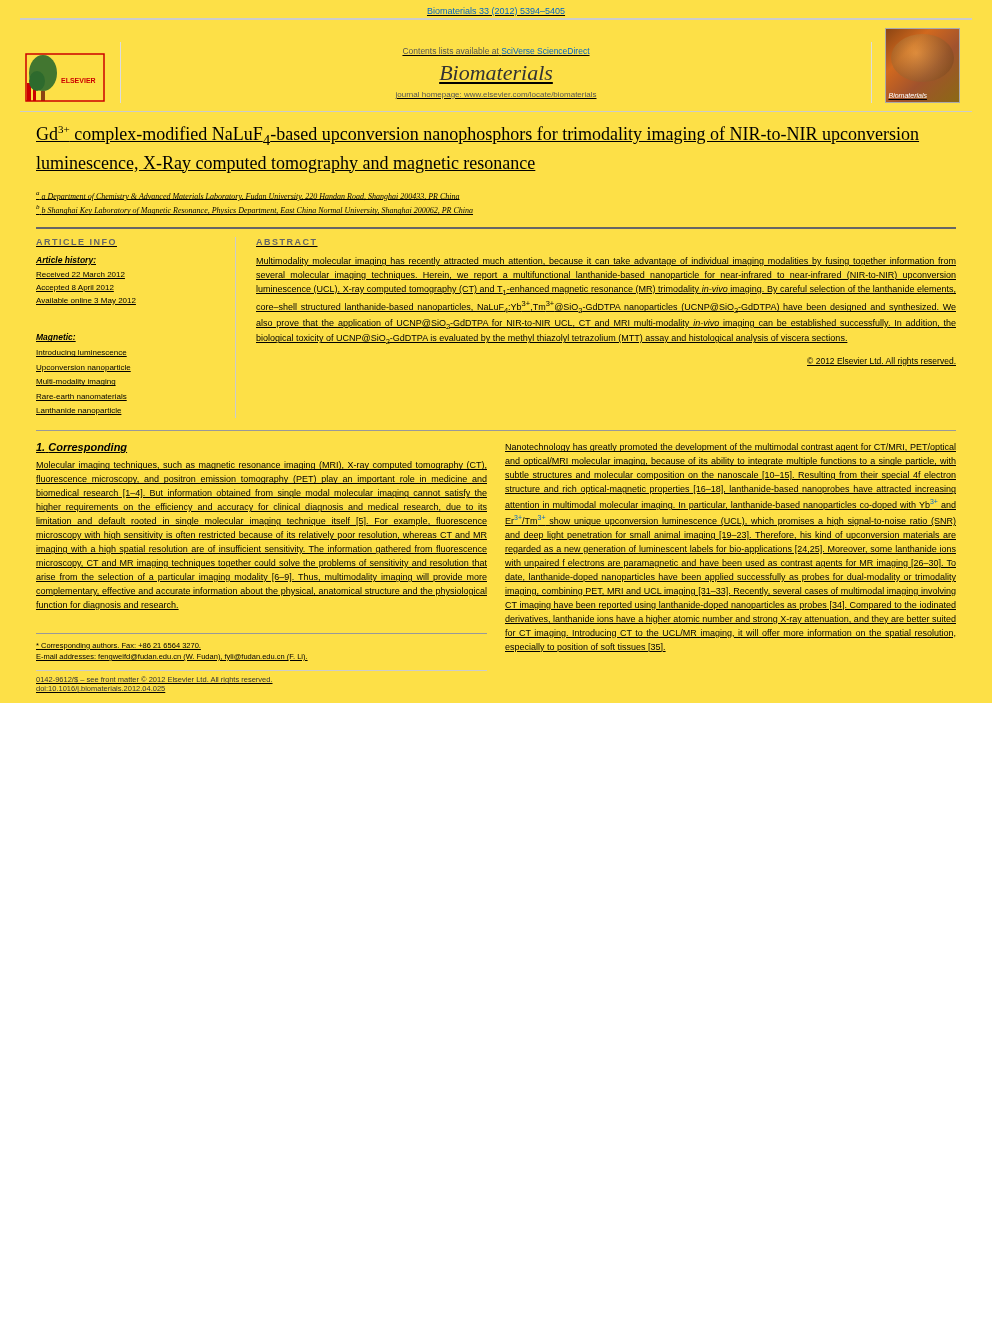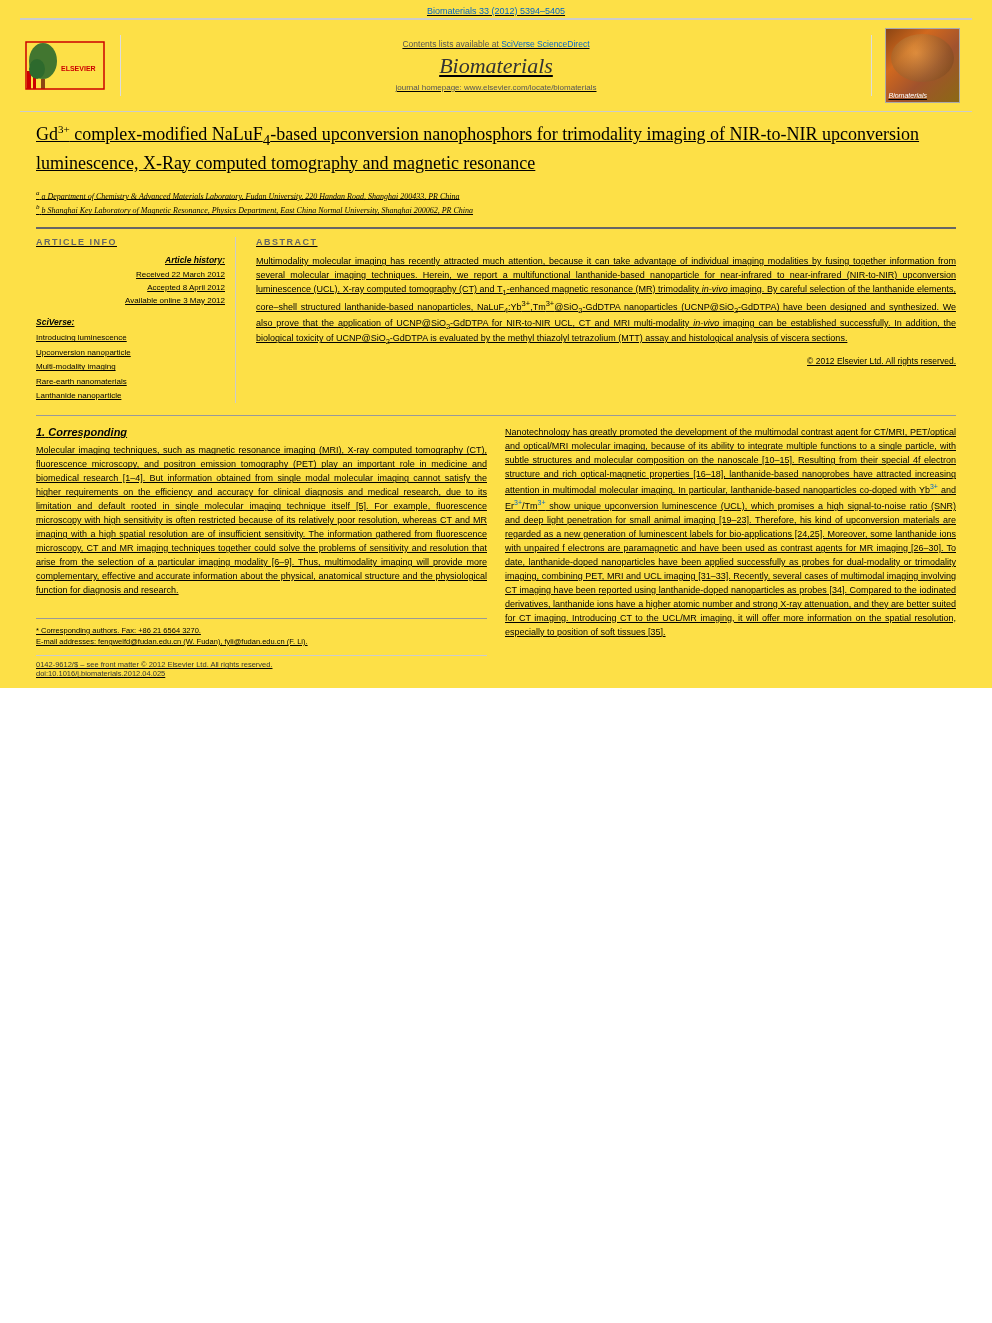--- a/index.html
+++ b/index.html
@@ -23,21 +23,21 @@
     .header-top {
       text-align: center;
       padding: 6px 0 2px 0;
       font-size: 9px;
       color: #0066cc;
       font-family: Arial, sans-serif;
     }
 
     .header-banner {
       display: flex;
-      align-items: center;
+      align-items: flex-end;
       border-top: 2px solid #ccc;
       border-bottom: 1px solid #ccc;
       margin: 0 20px;
       padding: 8px 0;
     }
 
     .header-left {
       width: 100px;
       display: flex;
       align-items: center;
@@ -185,22 +185,21 @@
       font-size: 9px;
       font-family: Arial, sans-serif;
       letter-spacing: 1.5px;
       text-transform: uppercase;
       color: #666;
       margin-bottom: 8px;
       font-weight: bold;
     }
 
     .article-history {
-      margin-bottom: 10px;
-      text-align: right;
+      margin-bottom: 25px;
     }
 
     .article-history h4 {
       font-size: 8.5px;
       font-style: italic;
       font-weight: bold;
       margin-bottom: 4px;
       font-family: Arial, sans-serif;
     }
 
@@ -381,21 +380,21 @@
         <div class="section-header">ARTICLE INFO</div>
 
         <div class="article-history">
           <h4>Article history:</h4>
           <p>Received 22 March 2012</p>
           <p>Accepted 8 April 2012</p>
           <p>Available online 3 May 2012</p>
         </div>
 
         <div class="keywords-section">
-          <h4>SciVerse:</h4>
+          <h4>Magnetic:</h4>
           <div class="keywords-list">
             <div>Introducing luminescence</div>
             <div>Upconversion nanoparticle</div>
             <div>Multi-modality imaging</div>
             <div>Rare-earth nanomaterials</div>
             <div>Lanthanide nanoparticle</div>
           </div>
         </div>
       </div>
 

